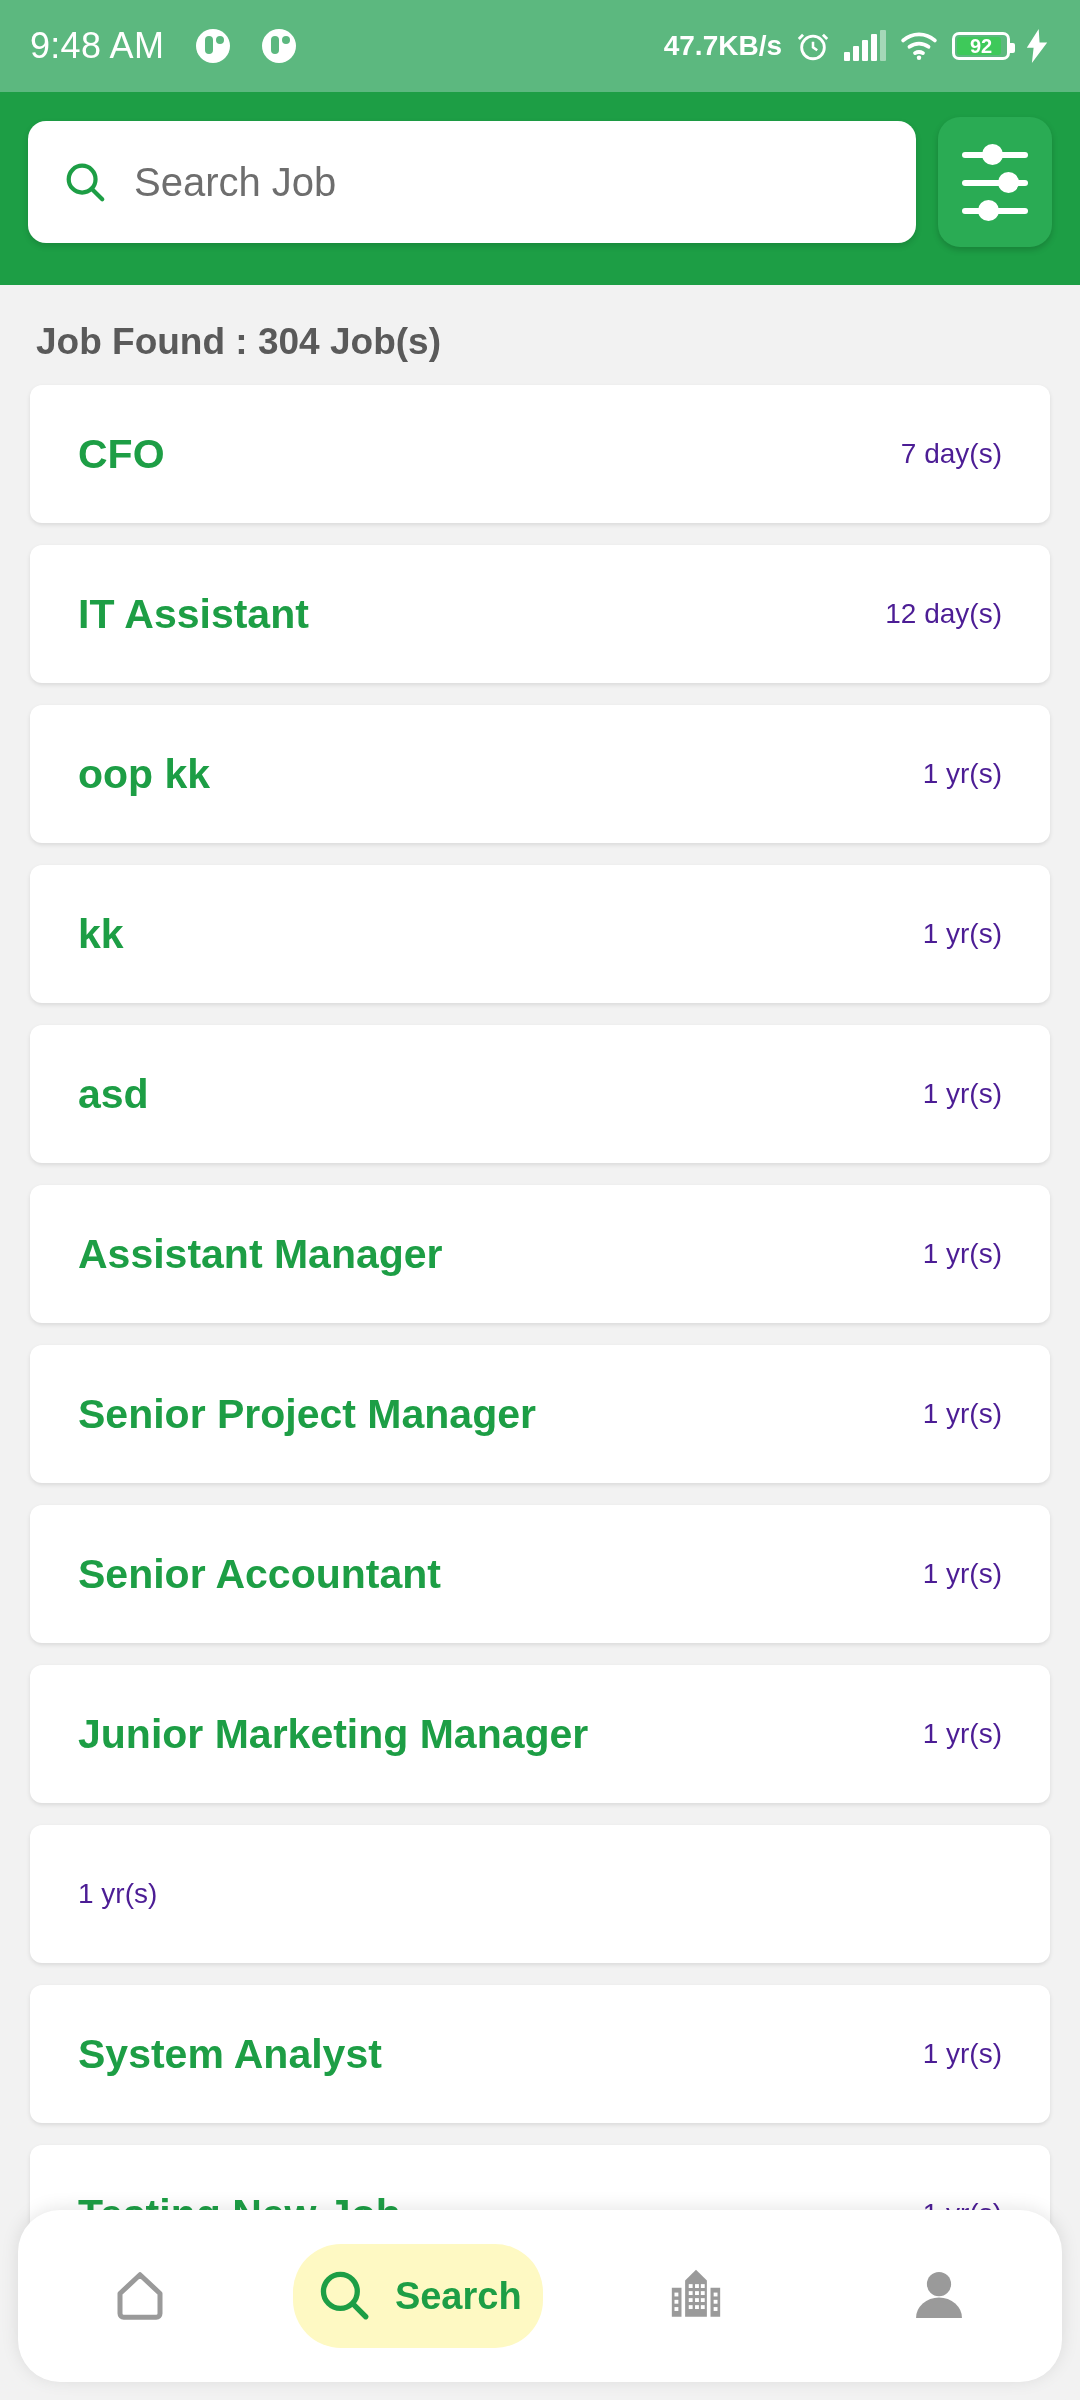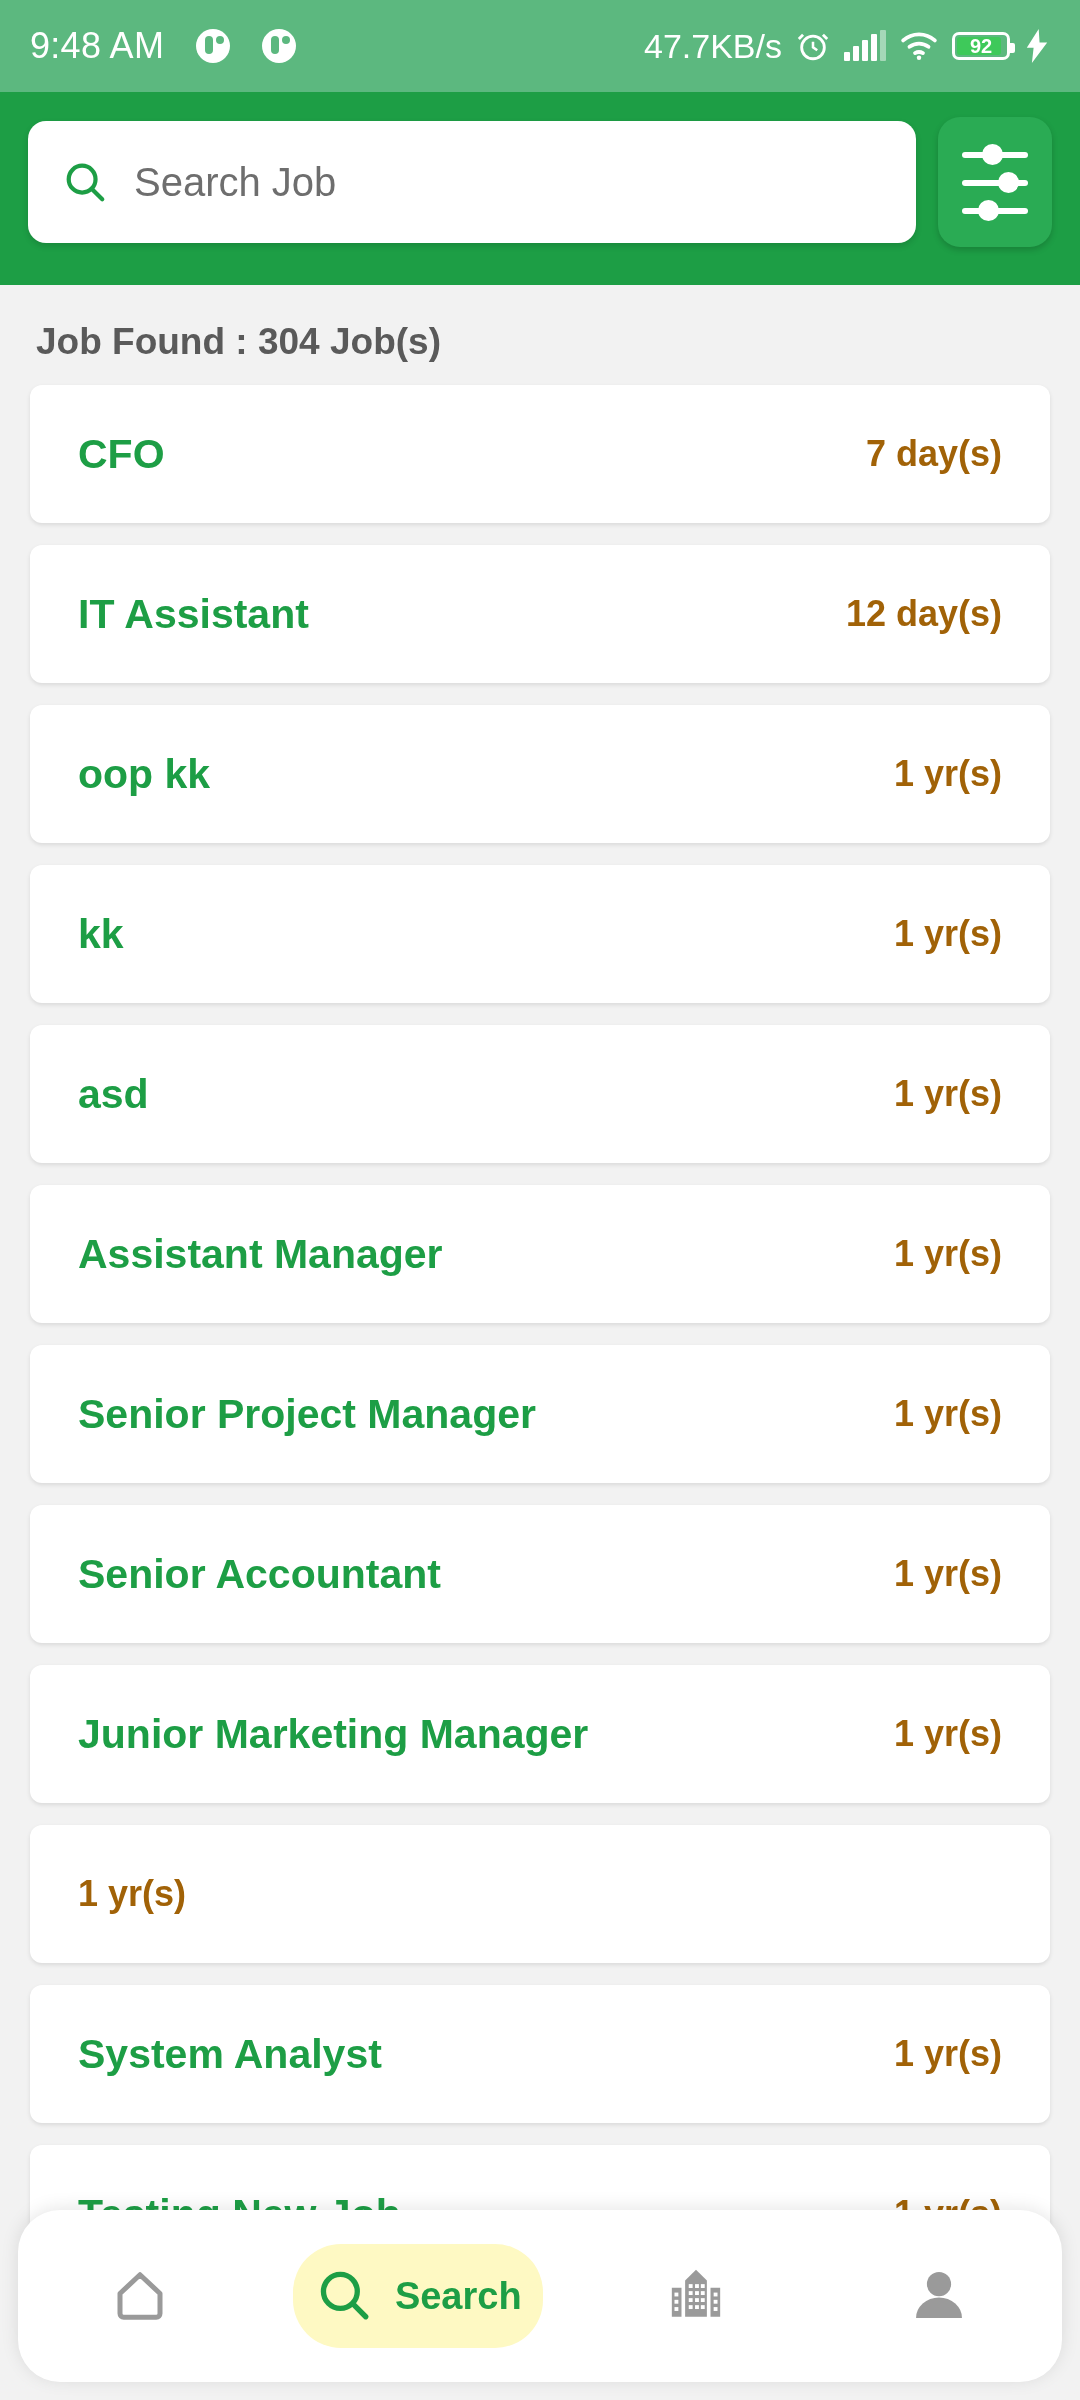--- a/index.html
+++ b/index.html
@@ -27,21 +27,21 @@
   }
   .sb-appicon::before {
     content:""; position:absolute; left:9px; top:7px;
     width:8px; height:18px; border-radius:4px; background:#5cb87f;
   }
   .sb-appicon::after {
     content:""; position:absolute; left:20px; top:7px;
     width:8px; height:8px; border-radius:50%; background:#5cb87f;
   }
   .sb-right { margin-left:auto; display:flex; align-items:center; gap:14px; }
-  .sb-speed { font-size:34px; font-weight:400;margin-left:10px; }
+  .sb-speed { font-size:28px; font-weight:700;margin-left:10px; }
   .sb-ico { display:flex; align-items:flex-end; }
   .bars { display:flex; align-items:flex-end; gap:3px; height:30px; }
   .bars i { width:6px; background:#ffffff; display:block; border-radius:1px; }
   .bars i:nth-child(1){ height:9px; }
   .bars i:nth-child(2){ height:15px; }
   .bars i:nth-child(3){ height:21px; }
   .bars i:nth-child(4){ height:27px; }
   .bars i:nth-child(5){ height:31px; opacity:.45; }
   .battery {
     width:58px; height:28px; border:3px solid #ffffff; border-radius:7px;
@@ -95,21 +95,21 @@
   }
   .cards { padding:0 30px; }
   .card {
     background:#ffffff; border-radius:12px;
     height:138px; margin-bottom:22px;
     display:flex; align-items:center; justify-content:space-between;
     padding:0 48px;
     box-shadow:0 2px 4px rgba(0,0,0,.10);
   }
   .card-title { font-size:41px; font-weight:700; color:#1d9e45; }
-  .card-meta  { font-size:36px; color:#a16207;font-weight:bold; }
+  .card-meta  { font-size:28px; color:#4c1d95; }
 
   
   .bottomnav {
     position:absolute; left:18px; right:18px; bottom:18px; height:172px;
     background:#ffffff; border-radius:42px;
     display:flex; align-items:center; justify-content:space-around;
     box-shadow:0 -2px 18px rgba(0,0,0,.10);
   }
   .navitem {
     display:flex; align-items:center; justify-content:center; gap:20px;

